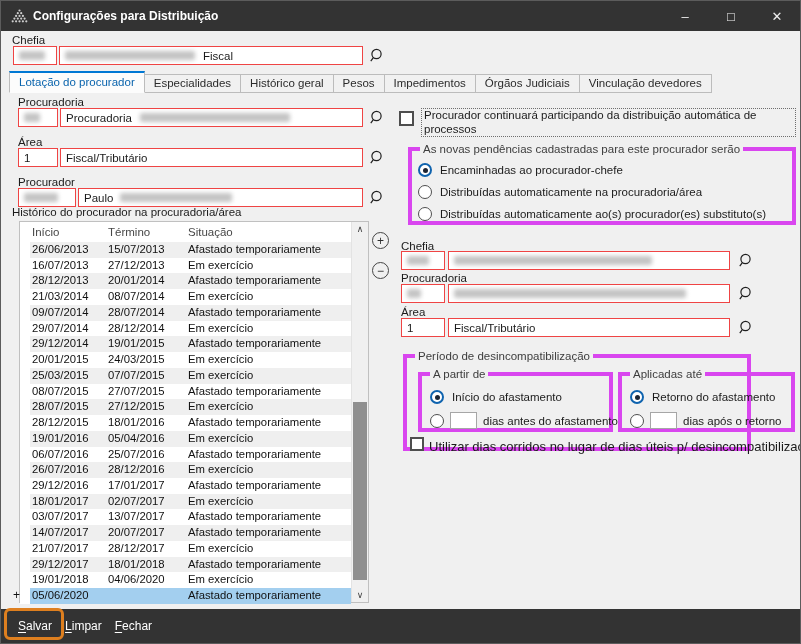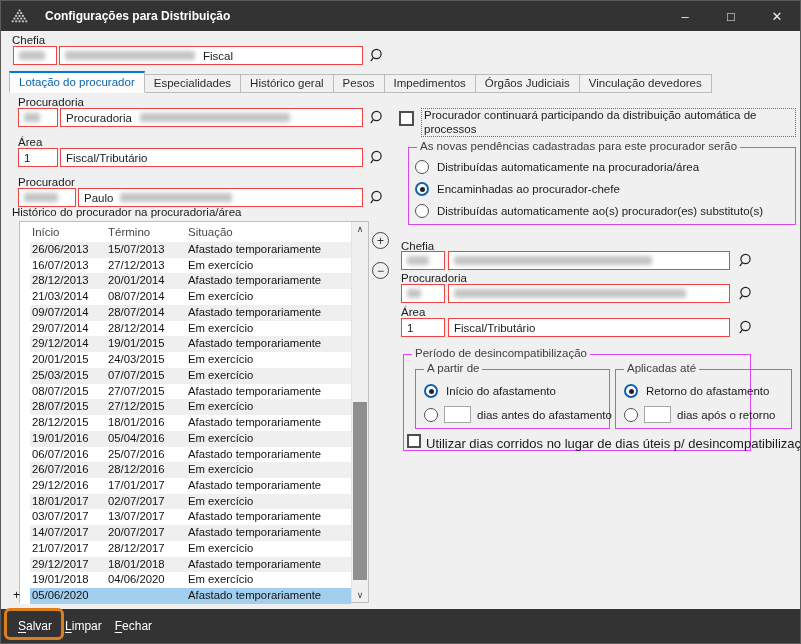--- a/index.html
+++ b/index.html
@@ -5,21 +5,21 @@
   * { box-sizing: border-box; margin: 0; padding: 0; }
   body { font-family: "Liberation Sans", sans-serif; background: #fff; }
   .window {
     position: relative; width: 801px; height: 644px;
     background: #f0f0f0; border: 1px solid #5c5c5c; overflow: hidden;
     font-size: 11.5px; color: #1b1b1b;
   }
   
   .titlebar { position: absolute; top: 0; left: 0; right: 0; height: 30px; background: #333333; display: flex; align-items: center; }
   .titlebar .appicon { margin-left: 10px; width: 17px; height: 16px; flex: none; }
-  .titlebar .title { margin-left: 17px; color: #ffffff; font-size: 12px; font-weight: bold; }
+  .titlebar .title { margin-left: 5px; color: #ffffff; font-size: 12px; font-weight: bold; }
   .winbtns { position: absolute; right: 0; top: 0; height: 30px; display: flex; }
   .winbtn { width: 46px; height: 30px; display: grid; place-items: center; color: #eeeeee; font-size: 13px; cursor: default; }
   
   .lbl { position: absolute; white-space: nowrap; }
   .lbl.gray { color: #3d3d3d; }
   .field {
     position: absolute; height: 19px; background: #fff; border: 1px solid #ef4444;
     display: flex; align-items: center; padding: 0 5px; white-space: nowrap; overflow: hidden;
   }
   .blurbar { display: inline-block; height: 9px; background: #c4c4c4; border-radius: 2px; filter: blur(2px); flex: none; }
@@ -55,21 +55,21 @@
   .sarrow.up { top: 0; } .sarrow.down { bottom: 0; }
   .sthumb { position: absolute; left: 1px; right: 1px; top: 180px; height: 178px; background: #8f8f8f; }
   
   .circbtn {
     position: absolute; width: 17px; height: 17px; border: 1px solid #454545; border-radius: 50%;
     display: grid; place-items: center; font-size: 12px; line-height: 1; color: #2e2e2e; background: transparent; cursor: default;
   }
   
   .checkbox { position: absolute; width: 15px; height: 15px; background: #fff; border: 2px solid #4e4e4e; }
   .focuslabel { position: absolute; border: 1px dotted #6e6e6e; padding: 0 2px; line-height: 13.5px; }
-  .groupbox { position: absolute; border: 1px solid #d946ef; padding-left: 24px; }
+  .groupbox { position: absolute; border: 4px solid #d946ef; padding-left: 24px; }
   .legend { position: absolute; top: -8px; left: 8px; background: #f0f0f0; padding: 0 3px; color: #3d3d3d; white-space: nowrap; }
   .radiorow { display: flex; align-items: center; gap: 8px; white-space: nowrap; }
   .radio { width: 14px; height: 14px; border-radius: 50%; background: #fff; border: 1px solid #4f4f4f; flex: none; position: relative; }
   .radio.sel { border: 2px solid #0f63ae; }
   .radio.sel::after { content: ''; position: absolute; inset: 2.5px; border-radius: 50%; background: #1d2533; }
   .radios { position: absolute; left: 6px; top: 12px; display: flex; flex-direction: column; gap: 8px; }
   .pr1 { position: absolute; left: 8px; top: 14px; display: flex; align-items: center; gap: 8px; white-space: nowrap; }
   .pr2 { position: absolute; left: 8px; top: 36px; display: flex; align-items: center; gap: 6px; white-space: nowrap; }
   .dayfield { width: 27px; height: 17px; background: #fff; border: 1px solid #a6a6a6; flex: none; }
   
@@ -379,26 +379,26 @@
   <div class="circbtn" style="left:371px;top:261px">−</div>
 
 
   <div class="checkbox" style="left:398px;top:110px"></div>
   <div class="focuslabel" style="left:420px;top:107px;width:375px">Procurador continuará participando da distribuição automática de processos</div>
 
   <div class="groupbox" style="left:407px;top:146px;width:388px;height:78px">
     <span class="legend">As novas pendências cadastradas para este procurador serão</span>
     <div class="radios">
         <div class="radiorow">
+          <span class="radio sel"></span>
+          <span>Encaminhadas ao procurador-chefe</span>
+        </div>
+        <div class="radiorow">
           <span class="radio"></span>
           <span>Distribuídas automaticamente na procuradoria/área</span>
-        </div>
-        <div class="radiorow">
-          <span class="radio sel"></span>
-          <span>Encaminhadas ao procurador-chefe</span>
         </div>
         <div class="radiorow">
           <span class="radio"></span>
           <span>Distribuídas automaticamente ao(s) procurador(es) substituto(s)</span>
         </div>
       </div>
   </div>
 
   <div class="lbl" style="left:400px;top:239px">Chefia</div>
   <div class="field" style="left:400px;top:250px;width:44px">

